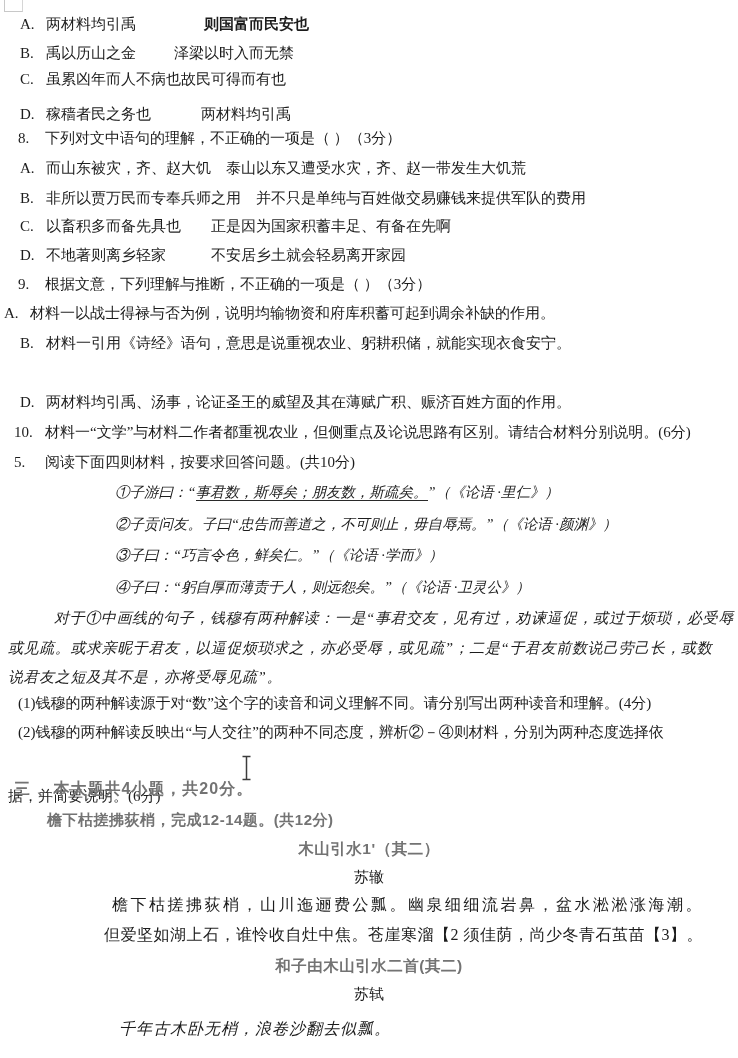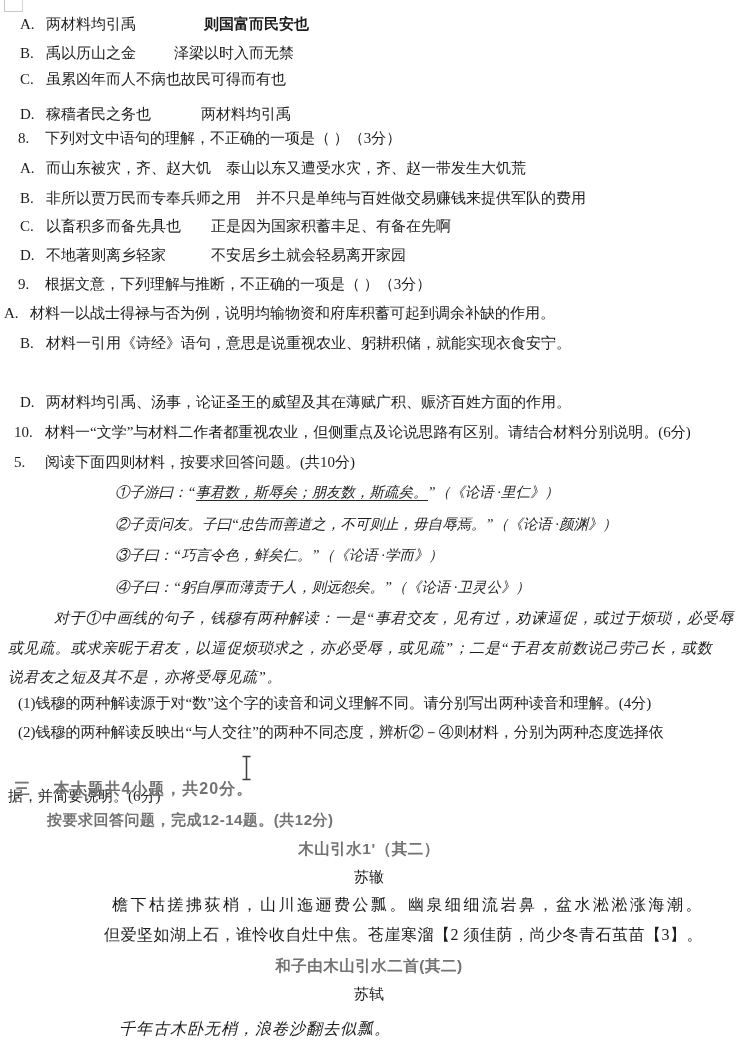--- a/index.html
+++ b/index.html
@@ -98,21 +98,21 @@
 
   <div class="ln kai-para" style="top:608px;left:54px">对于①中画线的句子，钱穆有两种解读：一是“事君交友，见有过，劝谏逼促，或过于烦琐，必受辱，</div>
   <div class="ln kai-para" style="top:638px;left:8px">或见疏。或求亲昵于君友，以逼促烦琐求之，亦必受辱，或见疏”；二是“于君友前数说己劳己长，或数</div>
   <div class="ln kai-para" style="top:667px;left:8px">说君友之短及其不是，亦将受辱见疏”。</div>
 
   <div class="ln" style="top:693px;left:18px">(1)钱穆的两种解读源于对“数”这个字的读音和词义理解不同。请分别写出两种读音和理解。(4分)</div>
   <div class="ln" style="top:722px;left:18px">(2)钱穆的两种解读反映出“与人交往”的两种不同态度，辨析②－④则材料，分别为两种态度选择依</div>
   <div class="ln" style="top:786px;left:8px">据，并简要说明。(6分)</div>
 
   <div class="ln b h3" style="top:779px;left:14px">三 、本大题共4小题，共20分。</div>
-  <div class="ln b instr" style="top:810px;left:47px">按要求回答问题，完成12-14题。(共12分)</div>
+  <div class="ln b instr" style="top:810px;left:47px">檐下枯搓拂荻梢，完成12-14题。(共12分)</div>
 
   <div class="ln b ptitle c" style="top:839px">木山引水1'（其二）</div>
   <div class="ln c" style="top:867px">苏辙</div>
   <div class="ln p1a" style="top:895px;left:112px">檐下枯搓拂荻梢，山川迤逦费公瓢。幽泉细细流岩鼻，盆水淞淞涨海潮。</div>
   <div class="ln p1b" style="top:925px;left:104px">但爱坚如湖上石，谁怜收自灶中焦。苍崖寒溜【2 须佳荫，尚少冬青石茧苗【3】。</div>
 
   <div class="ln b ptitle c" style="top:956px">和子由木山引水二首(其二)</div>
   <div class="ln c" style="top:984px">苏轼</div>
   <div class="ln p2a" style="top:1019px;left:119px">千年古木卧无梢，浪卷沙翻去似瓢。</div>
 

